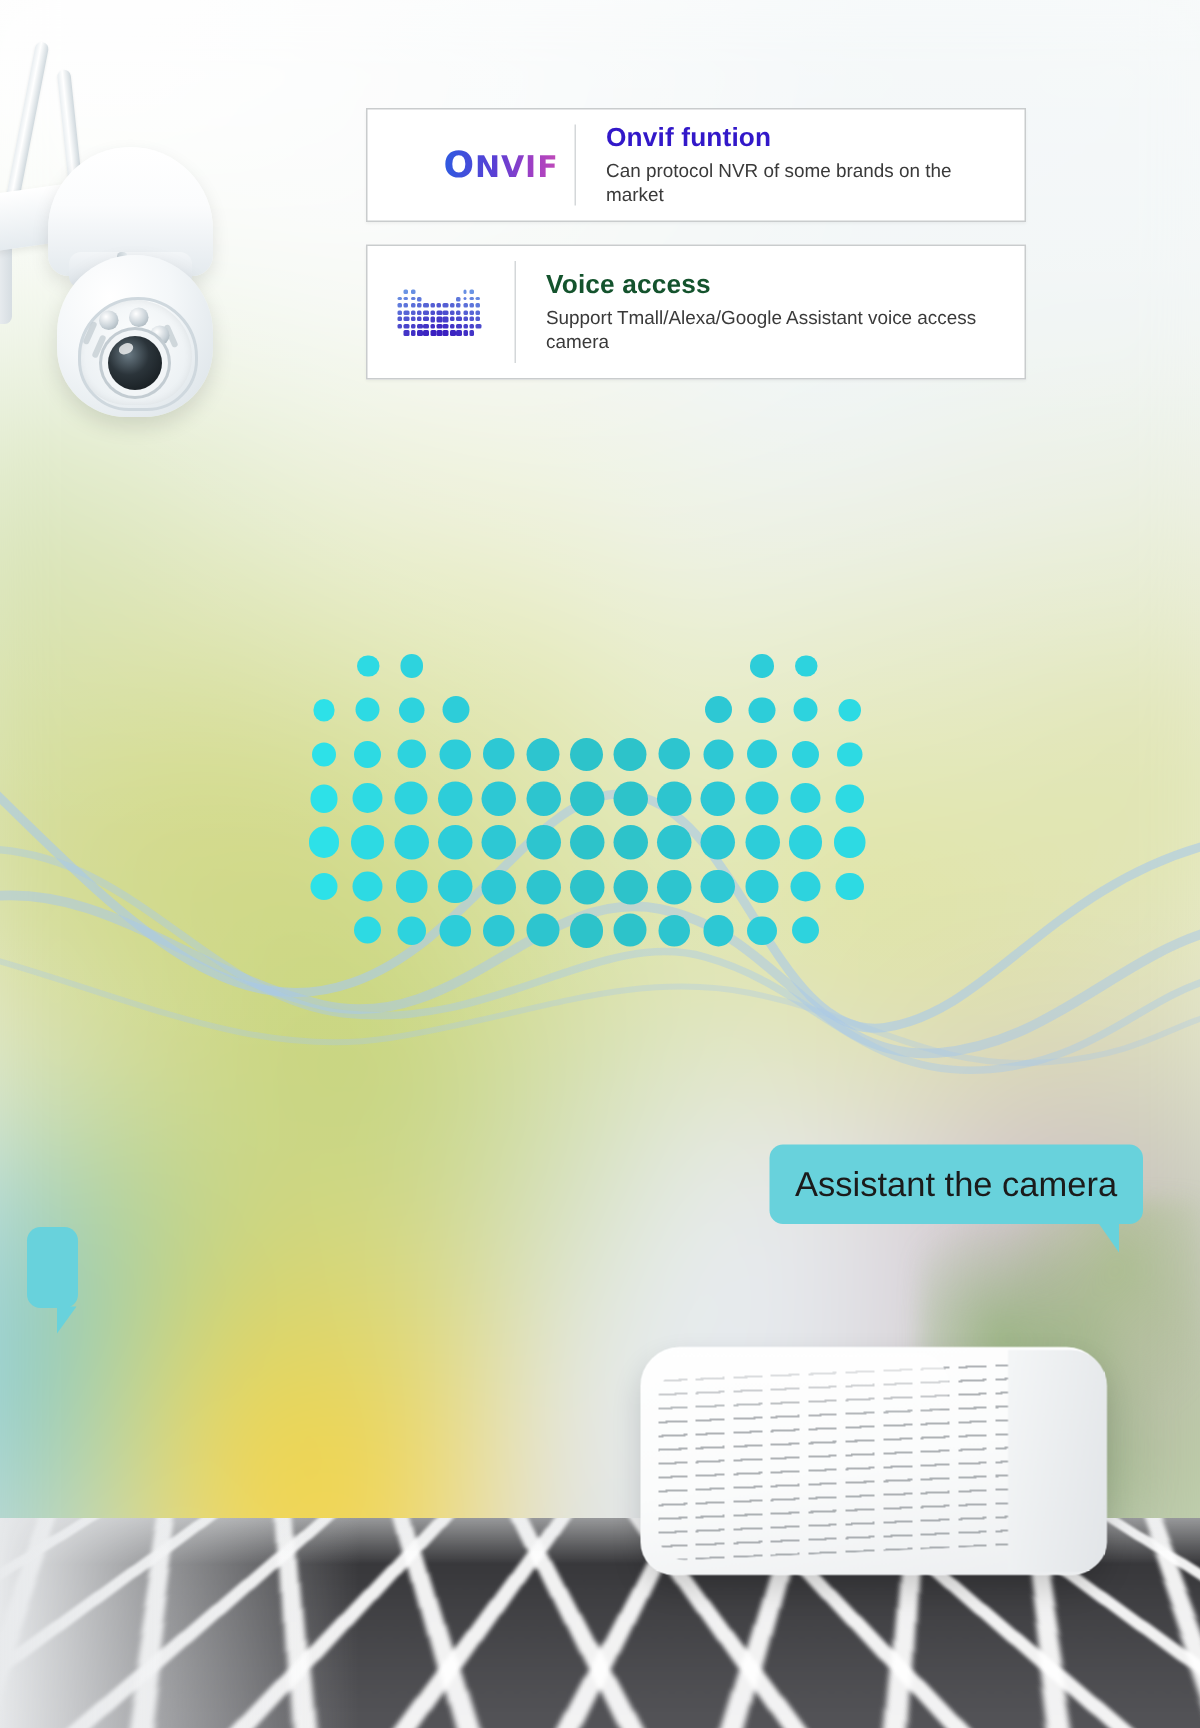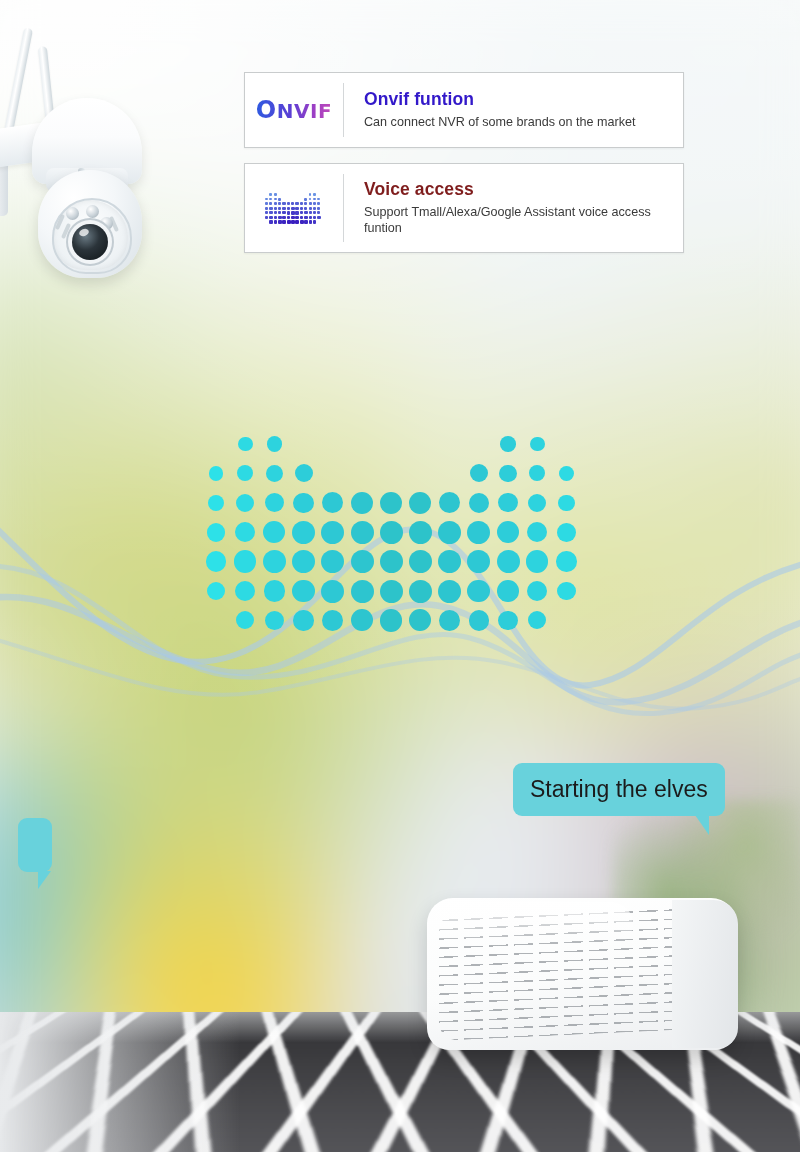--- a/index.html
+++ b/index.html
@@ -74,26 +74,26 @@
   .cam .slit{position:absolute;width:4px;height:16px;border-radius:3px;background:#c3ccd2;opacity:.75;}
   .cam .s1{left:64px;top:196px;transform:rotate(24deg);}
   .cam .s2{left:70px;top:205px;transform:rotate(24deg);}
   .cam .s3{left:118px;top:198px;transform:rotate(-24deg);}
   .cam .s4{left:112px;top:208px;transform:rotate(-24deg);}
 
   
   .cards{position:absolute;left:244px;top:72px;width:440px;}
   .card{background:#ffffff;border:1px solid #c9cccd;display:flex;align-items:center;
     box-sizing:border-box;box-shadow:0 1px 2px rgba(0,0,0,.05);}
-  .card1{height:76px;}
+  .card1{height:76px;padding-left:40px;}
   .card2{height:90px;margin-top:15px;}
   .card-icon{width:98px;min-width:98px;display:flex;align-items:center;justify-content:center;}
   .card-sep{width:1px;align-self:stretch;margin:10px 0;background:#d4d7d9;}
   .card-body{padding:0 12px 0 20px;flex:1;}
-  .card-title{font-size:17.5px;font-weight:bold;color:#7f1d1d;letter-spacing:.1px;line-height:1.25;}
+  .card-title{font-size:17.5px;font-weight:bold;color:#14532d;letter-spacing:.1px;line-height:1.25;}
   .card1 .card-title{color:#3218c9;}
   .card-desc{font-size:12.6px;color:#3a3a3a;line-height:1.32;margin-top:3px;}
 
   
   .onvif{font-family:"DejaVu Sans", sans-serif;font-size:20px;font-weight:bold;letter-spacing:.6px;
     background:linear-gradient(90deg,#2f5ae0 0%,#5a3fd4 45%,#a03fc4 78%,#c04bb8 100%);
     -webkit-background-clip:text;background-clip:text;color:transparent;}
   .onvif .big{font-size:24px;}
 
   
@@ -274,21 +274,21 @@
 
     <div class="card card1">
       <div class="card-icon">
         <div class="onvif">
           <span class="big">O</span><span>NVIF</span>
         </div>
       </div>
       <div class="card-sep"></div>
       <div class="card-body">
         <div class="card-title">Onvif funtion</div>
-        <div class="card-desc">Can connect NVR of some brands on the market</div>
+        <div class="card-desc">Can protocol NVR of some brands on the market</div>
       </div>
     </div>
 
     <div class="card card2">
       <div class="card-icon">
         <div class="dotcat" id="smalldots">
             <i style="left: 6.35px; top: 5px; width: 2.79429px; height: 2.79429px; background: rgb(106, 148, 229);"></i>
             <i style="left: 10.7px; top: 5px; width: 2.84143px; height: 2.84143px; background: rgb(104, 143, 227);"></i>
             <i style="left: 45.5px; top: 5px; width: 2.84143px; height: 2.84143px; background: rgb(104, 143, 227);"></i>
             <i style="left: 49.85px; top: 5px; width: 2.79429px; height: 2.79429px; background: rgb(106, 148, 229);"></i>
@@ -361,21 +361,21 @@
             <i style="left: 32.45px; top: 32px; width: 3.8px; height: 3.8px; background: rgb(58, 31, 192);"></i>
             <i style="left: 36.8px; top: 32px; width: 3.76071px; height: 3.76071px; background: rgb(60, 36, 193);"></i>
             <i style="left: 41.15px; top: 32px; width: 3.71357px; height: 3.71357px; background: rgb(62, 41, 195);"></i>
             <i style="left: 45.5px; top: 32px; width: 3.66643px; height: 3.66643px; background: rgb(64, 47, 197);"></i>
             <i style="left: 49.85px; top: 32px; width: 3.61929px; height: 3.61929px; background: rgb(67, 52, 199);"></i>
           </div>
       </div>
       <div class="card-sep"></div>
       <div class="card-body">
         <div class="card-title">Voice access</div>
-        <div class="card-desc">Support Tmall/Alexa/Google Assistant voice access funtion</div>
+        <div class="card-desc">Support Tmall/Alexa/Google Assistant voice access camera</div>
       </div>
     </div>
 
   </div>
 
   <div class="plant"></div>
 
   <div class="floor">
     <div class="floor-base"></div>
     <div class="floor-fade"></div>
@@ -383,21 +383,21 @@
 
   <div class="speaker">
     <div class="spk-body">
       <div class="spk-grille"></div>
       <div class="spk-gloss"></div>
     </div>
     <div class="spk-side"></div>
   </div>
 
   <div class="bubble b-right">
-    <span>Starting the elves</span>
+    <span>Assistant the camera</span>
     <i class="tail"></i>
   </div>
 
   <div class="bubble b-left">
     <i class="tail"></i>
   </div>
 
 </div>
 
 </body></html>

